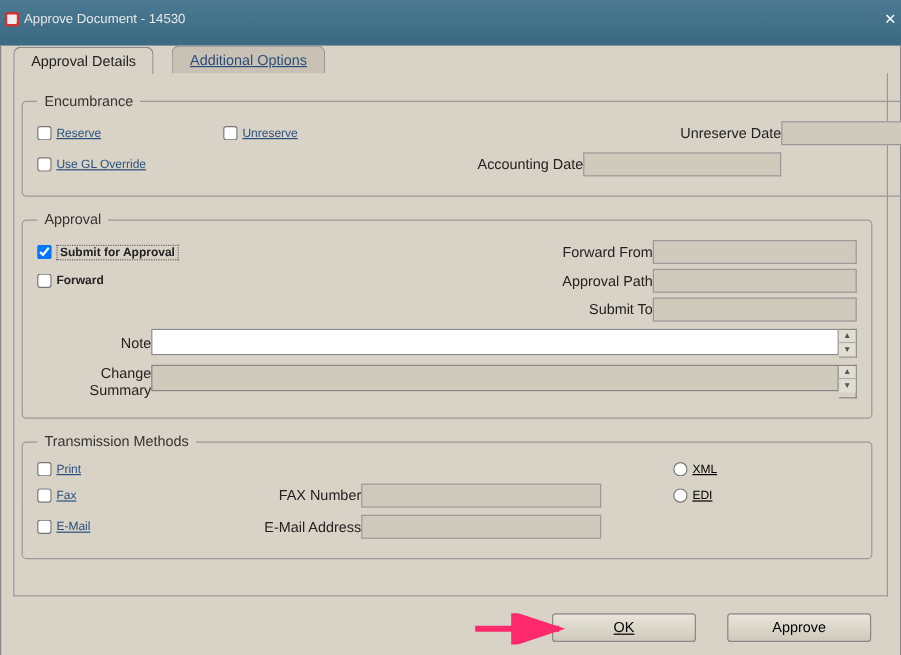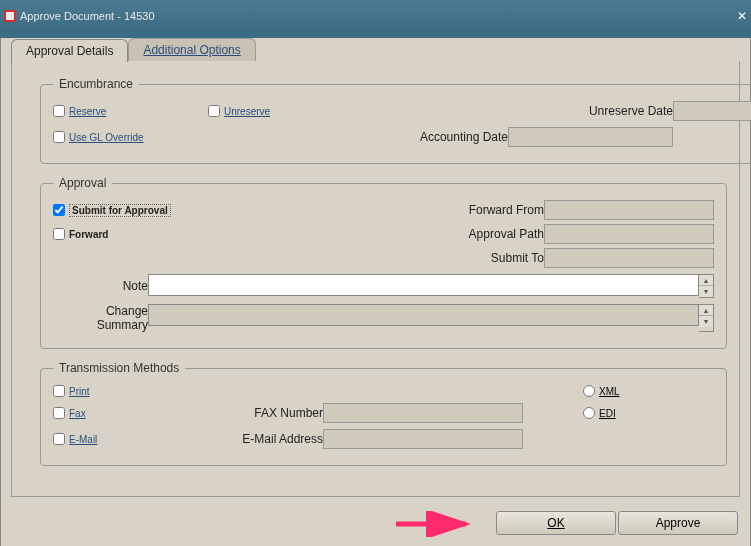--- a/index.html
+++ b/index.html
@@ -43,35 +43,35 @@
   .tab {
     padding: 4px 14px;
     border: 1px solid #999;
     border-bottom: none;
     background: #c9c2b4;
     font-size: 12px;
     border-radius: 6px 6px 0 0;
     color: #2a4f7c;
     cursor: pointer;
     text-decoration: underline;
-    margin-right:0;
+    margin-right:15px;
   }
   .tab.active {
     background: #d9d3c7;
     color: #222;
     text-decoration: none;
     position: relative;
     top: 1px;
     border-color:#888;
   }
   .tab-panel {
     border: 1px solid #999;
     border-top: 1px solid #888;
     margin: 0 10px 10px 10px;
-    padding: 8px 8px 18px 24px;
+    padding: 8px 8px 18px 2px;
     min-height: 430px;
     border-top: none;
   }
   fieldset {
     border: 1px solid #999;
     border-radius: 4px;
     margin: 8px 4px 12px 4px;
     padding: 10px 12px 16px 12px;
   }
   legend {
@@ -135,22 +135,22 @@
   .trans-grid {
     display: grid;
     grid-template-columns: 130px 140px 200px 60px 1fr;
     row-gap: 6px;
     align-items: center;
   }
   .radio-wrap { display:flex; align-items:center; gap:4px;}
   .radio-wrap input { width:12px; height:12px;}
   .radio-label { color:#000000; text-decoration: underline; font-size:10px; cursor:pointer;}
   .button-bar {
-    display:flex; justify-content:flex-end; gap:2px;
-    padding: 4px 12px 10px 0;
+    display:flex; justify-content:flex-end; gap:26px;
+    padding: 4px 24px 10px 0;
     position: relative;
   }
   .btn {
     min-width: 120px;
     height:24px;
     background: linear-gradient(to bottom,#e8e5db,#cfc9bb);
     border:1px solid #888;
     border-radius:3px;
     font-size:12px;
     cursor:pointer;

